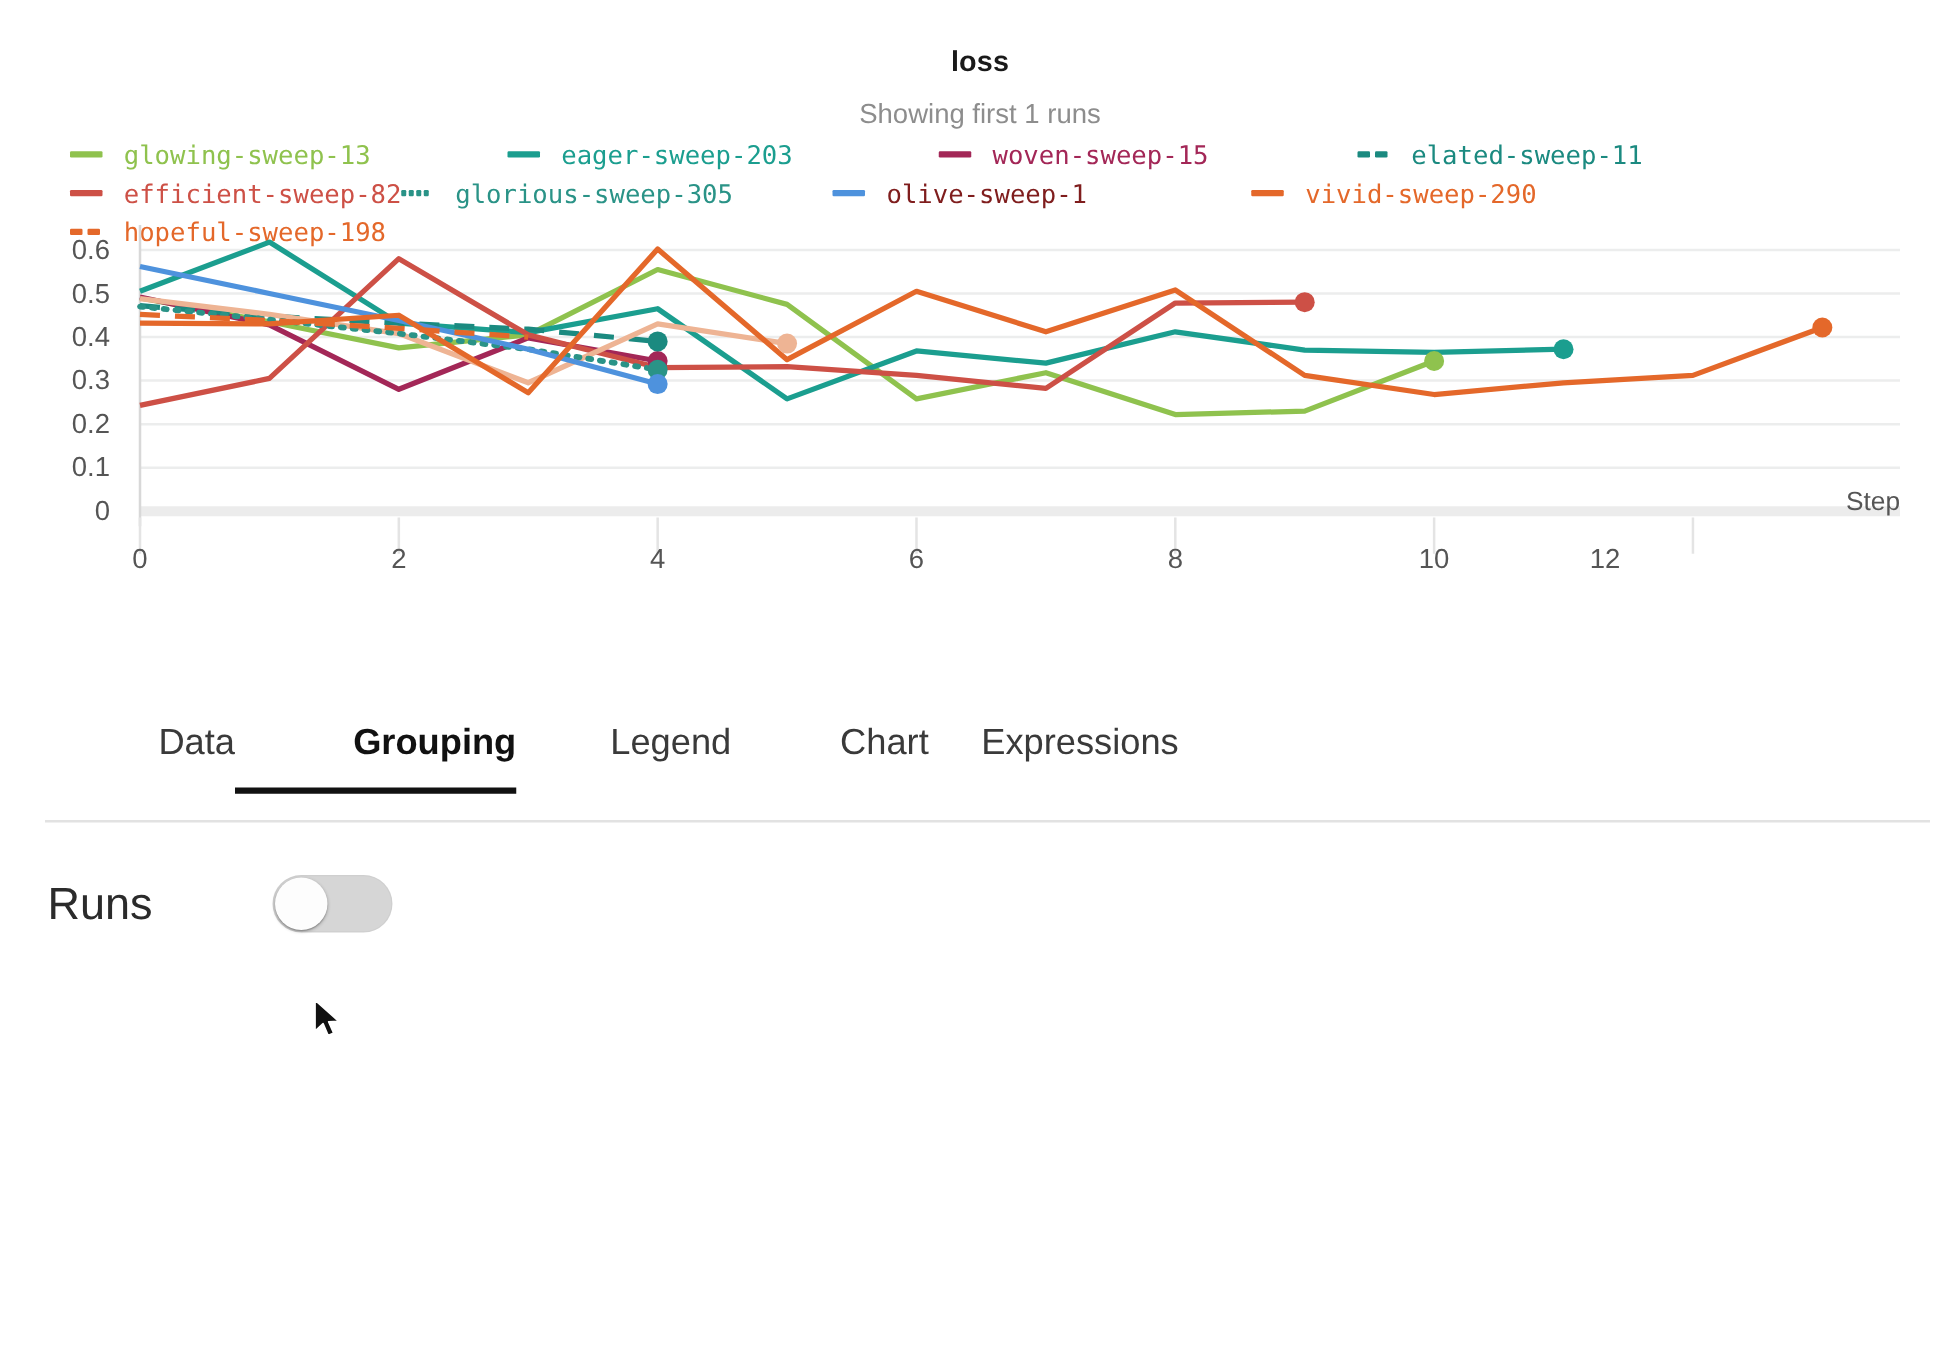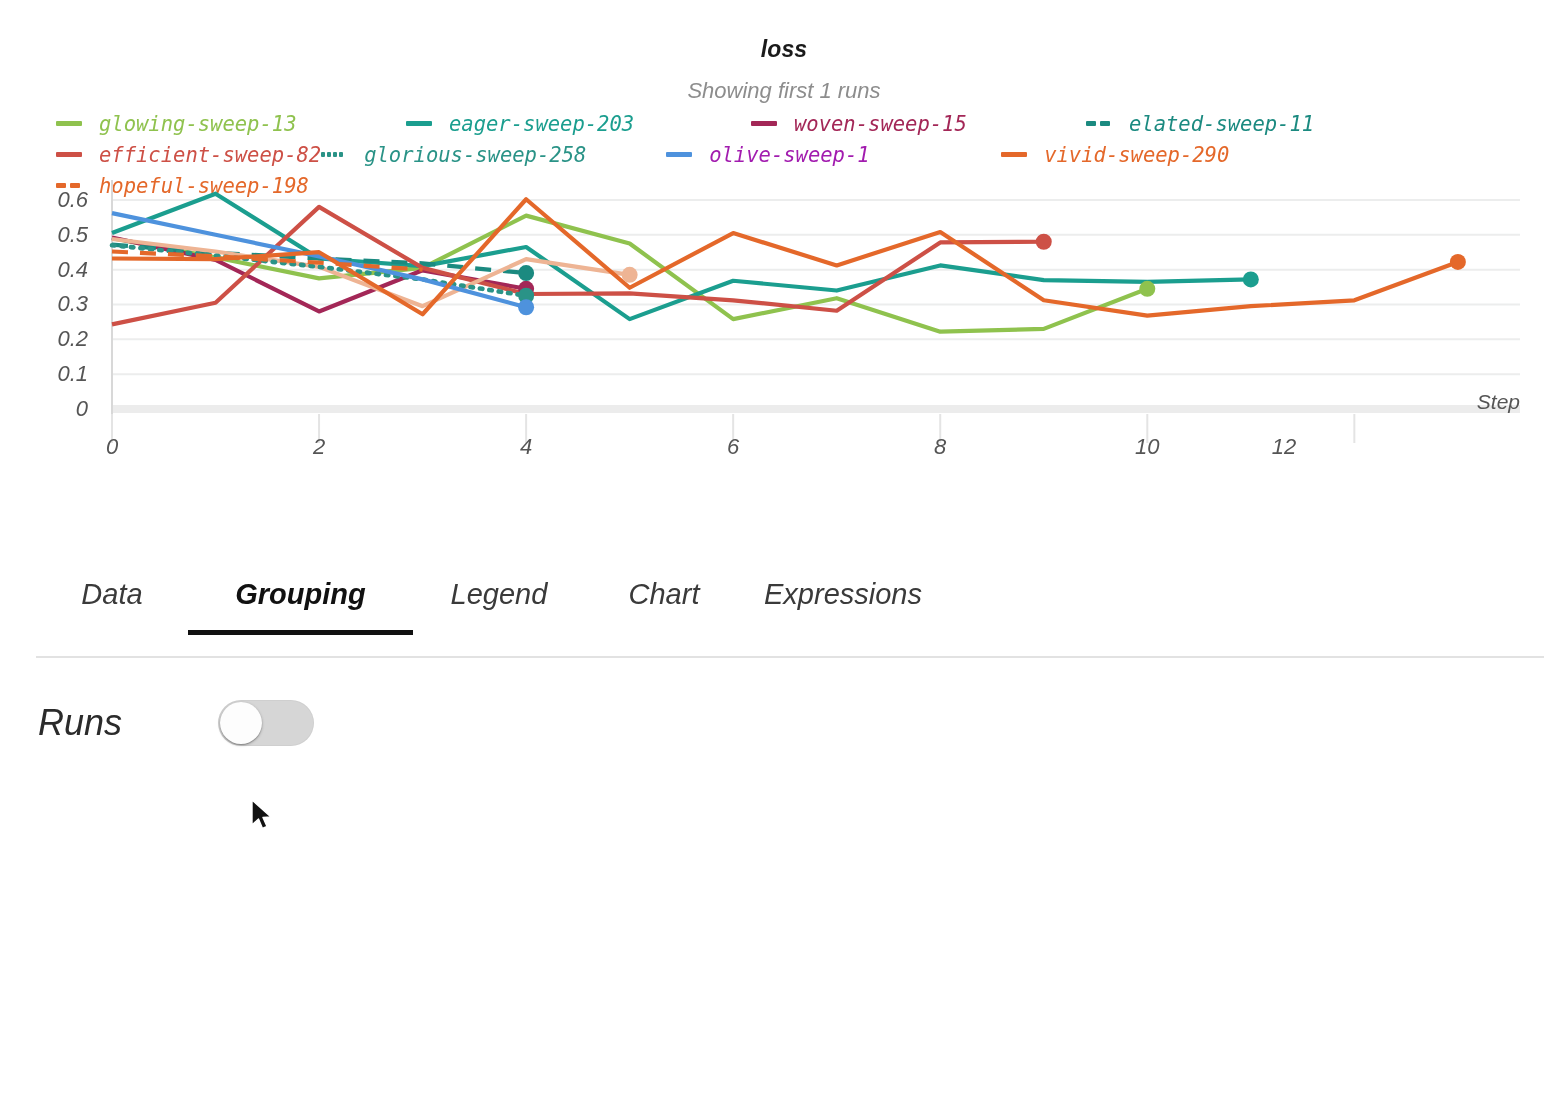--- a/index.html
+++ b/index.html
@@ -3,21 +3,21 @@
 <meta charset="utf-8">
 <style>
   * { box-sizing: border-box; }
   html, body {
     margin: 0; padding: 0;
     width: 1568px; height: 1096px;
     background: #ffffff;
     font-family: "Liberation Sans", sans-serif;
     overflow: hidden;
   }
-  #root { position: relative; width: 1568px; height: 1096px; background:#fff;font-style:italic; }
+  #root { position: relative; width: 1568px; height: 1096px; background:#fff; }
 
   
   .chart-panel { position:absolute; left:0; top:0; width:1568px; height:480px; }
   .chart-title {
     position:absolute; left:0; top:36px; width:1568px; text-align:center;
     font-size:23px; font-weight:bold; color:#1a1a1a; letter-spacing:.1px;
   }
   .chart-subtitle {
     position:absolute; left:0; top:78px; width:1568px; text-align:center;
     font-size:22px; color:#8d8d8d; font-weight:normal;
@@ -61,21 +61,21 @@
   }
 
   
   .tabs-row {
     position:absolute; left:36px; top:570px; width:1508px; height:88px;
     border-bottom:2px solid #e2e2e2;
     display:flex; align-items:flex-start;
   }
   .tab {
     font-size:29px; color:#3a3a3a; padding:8px 0 22px 0; margin-right:0;
-    position:relative; cursor:pointer; text-align:center;
+    position:relative; cursor:pointer; text-align:right;
   }
   .tab.active { font-weight:bold; color:#111; }
   .tab.active:after {
     content:""; position:absolute; left:0; right:0; bottom:-2px; height:5px; background:#111;
   }
 
   
   .runs-row { position:absolute; left:38px; top:700px; display:flex; align-items:center; }
   .runs-label { font-size:36px; color:#2b2b2b; width:180px; }
   .toggle {
@@ -121,25 +121,25 @@
           <span class="legend-swatch solid" style="background: rgb(205, 80, 70);"></span>
           <span style="color: rgb(205, 80, 70);">efficient-sweep-82</span>
         </div>
         <div class="legend-item" style="width: 345px;">
           <span class="legend-swatch dotted">
             <i style="background: rgb(42, 147, 135);"></i>
             <i style="background: rgb(42, 147, 135);"></i>
             <i style="background: rgb(42, 147, 135);"></i>
             <i style="background: rgb(42, 147, 135);"></i>
           </span>
-          <span style="color: rgb(42, 147, 135);">glorious-sweep-258</span>
+          <span style="color: rgb(42, 147, 135);">glorious-sweep-305</span>
         </div>
         <div class="legend-item" style="width: 335px;">
           <span class="legend-swatch solid" style="background: rgb(78, 146, 221);"></span>
-          <span style="color: #a21caf;">olive-sweep-1</span>
+          <span style="color: #7f1d1d;">olive-sweep-1</span>
         </div>
         <div class="legend-item" style="width: 335px;">
           <span class="legend-swatch solid" style="background: rgb(228, 104, 42);"></span>
           <span style="color: rgb(228, 104, 42);">vivid-sweep-290</span>
         </div>
         <div class="legend-item">
           <span class="legend-swatch dashed">
             <i style="background: rgb(228, 104, 42);"></i>
             <i style="background: rgb(228, 104, 42);"></i>
           </span>

